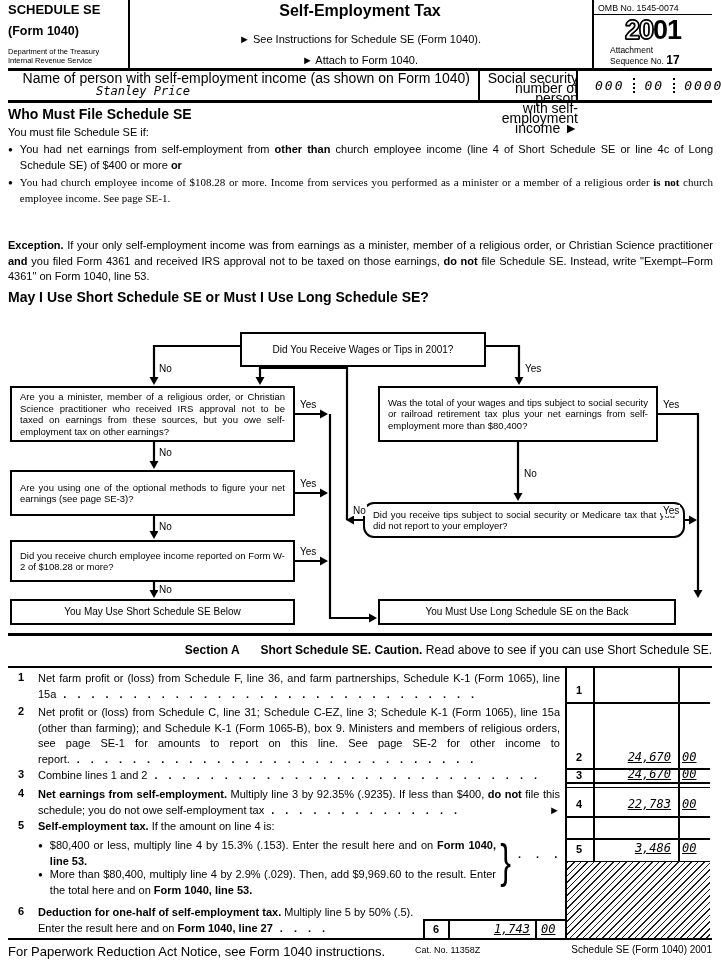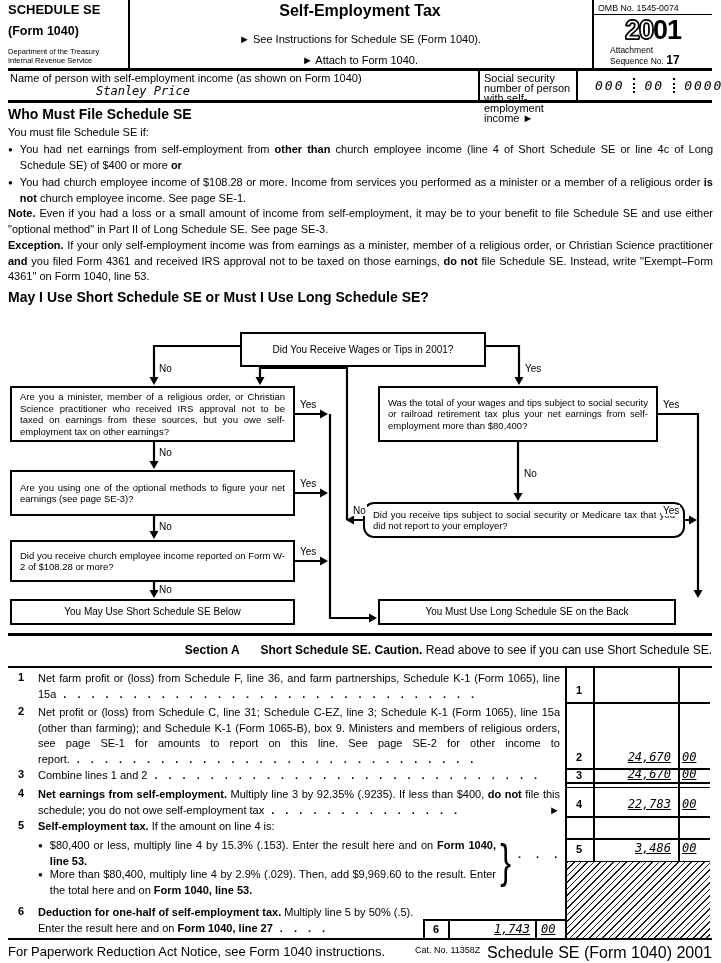--- a/index.html
+++ b/index.html
@@ -1,21 +1,21 @@
 <!DOCTYPE html>
 <html><head>
 <meta charset="utf-8">
 <style>
   html,body{margin:0;padding:0;background:#fff;}
   #page{position:relative;width:721px;height:963px;background:#fff;color:#000;
         font-family:"Liberation Sans",sans-serif;overflow:hidden;}
   .abs{position:absolute;}
   .rule{position:absolute;background:#000;}
   b{font-weight:bold;}
-  .fs8{font-size:11px;line-height:10px;}
+  .fs8{font-size:14px;line-height:10px;text-align:right;}
   .fs11{font-size:11px;line-height:15.5px;}
   .just{text-align:justify;}
   .fill{font-family:"DejaVu Sans Mono",monospace;font-style:italic;font-size:12px;}
   .ldr{letter-spacing:11px;margin-left:7px;font-weight:bold;}
   .num{font-weight:bold;font-size:11px;}
   .year{font-size:27px;font-weight:bold;letter-spacing:-1px;line-height:27px;}
   .year-outline{color:#fff;-webkit-text-stroke:1.4px #000;
      text-shadow:1px 0 #000,-1px 0 #000,0 1px #000,0 -1px #000;}
   
   .fbox{position:absolute;border:2px solid #000;background:#fff;box-sizing:border-box;
@@ -82,23 +82,22 @@
 
   <div class="abs" style="left:8px;top:106px;font-size:14px;font-weight:bold;">Who Must File Schedule SE</div>
   <div class="fs11 abs" style="left:8px;top:125px;">You must file Schedule SE if:</div>
 
   <div class="fs11 abs bullet-row" style="left:8px;top:142px;width:705px;">
     <span class="bullet-dot">●</span>
     <span class="just" style="flex:1;">You had net earnings from self-employment from <b>other than</b> church employee income (line 4 of Short Schedule SE or line 4c of Long Schedule SE) of $400 or more <b>or</b></span>
   </div>
   <div class="fs11 abs bullet-row" style="left:8px;top:175px;width:705px;">
     <span class="bullet-dot">●</span>
-    <span class="just" style="flex:1;">You had church employee income of $108.28 or more. Income from services you performed as a minister or a member of a religious order <b>is not</b> church employee income. See page SE-1.</span>
-  </div>
-  <div class="fs11 abs just" style="left:8px;top:206px;width:705px;"><b>Note.</b> Even if you had a loss or a small amount of income from self-employment, it may be to your benefit to file Schedule SE and use either "optional method" in Part II of Long Schedule SE. See page SE-3.</div>
+    <span class="just" style="flex:1;font-family:Liberation Serif, serif;">You had church employee income of $108.28 or more. Income from services you performed as a minister or a member of a religious order <b>is not</b> church employee income. See page SE-1.</span>
+  </div>
   <div class="fs11 abs just" style="left:8px;top:238px;width:705px;"><b>Exception.</b> If your only self-employment income was from earnings as a minister, member of a religious order, or Christian Science practitioner <b>and</b> you filed Form 4361 and received IRS approval not to be taxed on those earnings, <b>do not</b> file Schedule SE. Instead, write "Exempt–Form 4361" on Form 1040, line 53.</div>
 
   <div class="abs" style="left:8px;top:289px;font-size:14px;font-weight:bold;">May I Use Short Schedule SE or Must I Use Long Schedule SE?</div>
 
   <div class="abs" style="left:0;top:328px;width:721px;height:306px;">
     <svg width="721" height="306" style="position:absolute;left:0;top:0;">
       <path d="M240 18 H154 V50 M486 18 H519 V50 M154 114 V134 M154 188 V204 M154 254 V263 M295 86 H320 M295 165 H320 M295 233 H320 M330 86 V290 H369 M518 114 V166 M658 86 H698 V262 M658 192 H689 M378 192 H354 M347 192 V40 H260 V50" fill="none" stroke="#000" stroke-width="2.2"></path>
       <path d="M149.5 49 L158.5 49 L154 57 Z M514.5 49 L523.5 49 L519 57 Z M149.5 133 L158.5 133 L154 141 Z M149.5 203 L158.5 203 L154 211 Z M149.5 262 L158.5 262 L154 270 Z M513.5 165 L522.5 165 L518 173 Z M693.5 262 L702.5 262 L698 270 Z M255.5 49 L264.5 49 L260 57 Z M320 81.5 L320 90.5 L328 86 Z M320 160.5 L320 169.5 L328 165 Z M320 228.5 L320 237.5 L328 233 Z M369 285.5 L369 294.5 L377 290 Z M689 187.5 L689 196.5 L697 192 Z M354 187.5 L354 196.5 L346 192 Z" fill="#000" stroke="none"></path>
     </svg>
 
@@ -210,15 +209,15 @@
   <div class="rule" style="left:423px;top:919px;width:1.6px;height:19px;"></div>
   <div class="rule" style="left:448px;top:919px;width:1.6px;height:19px;"></div>
   <div class="rule" style="left:535px;top:919px;width:1.6px;height:19px;"></div>
   <div class="num abs" style="left:423px;top:923px;width:26px;text-align:center;">6</div>
   <div class="amt fill" style="left:452px;top:922px;width:78px;">1,743</div>
   <div class="amt fill" style="left:541px;top:922px;width:22px;text-align:left;">00</div>
 
   <div class="rule" style="left:8px;top:938px;width:704px;height:2.2px;"></div>
   <div class="abs" style="left:8px;top:944px;font-size:13px;">For Paperwork Reduction Act Notice, see Form 1040 instructions.</div>
   <div class="abs" style="left:415px;top:945px;font-size:9px;">Cat. No. 11358Z</div>
-  <div class="abs" style="right:9px;top:944px;font-size:16px;">Schedule SE (Form 1040) 2001</div>
+  <div class="abs" style="right:9px;top:944px;font-size:10px;">Schedule SE (Form 1040) 2001</div>
 
 </div>
 
 </body></html>

